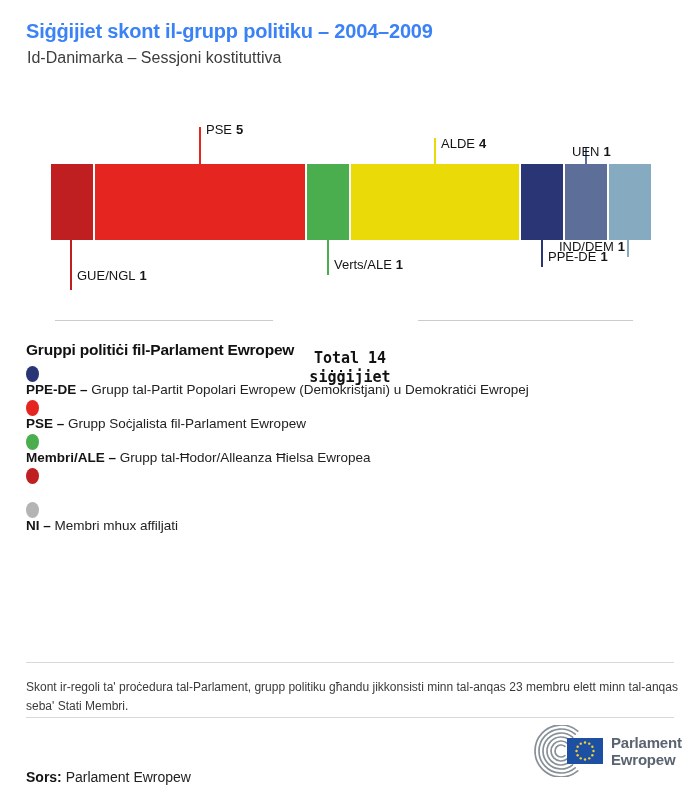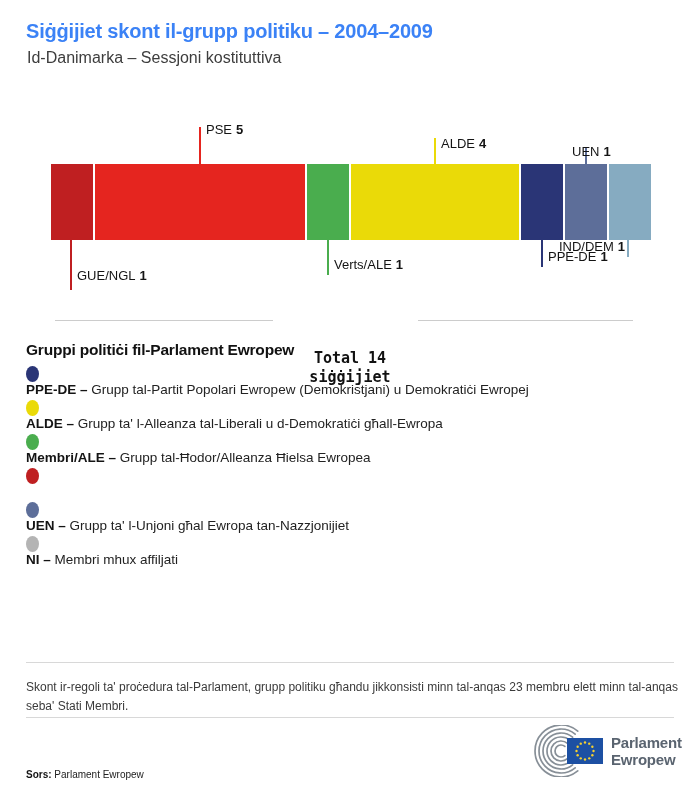--- a/index.html
+++ b/index.html
@@ -47,21 +47,21 @@
   .legend-heading{left:26px;top:341px;font-size:15.5px;font-weight:bold;color:#111;letter-spacing:-0.2px;}
   .legend{left:26px;top:366px;width:652px;}
   .lrow{height:34px;display:flex;align-items:flex-start;flex-direction:column;}
   .dot{width:13px;height:16px;border-radius:50%;margin-right:13px;flex:0 0 auto;}
   .ltext{font-size:13.5px;color:#222;white-space:nowrap;}
   .ltext b{color:#141414;}
 
   .rule{left:26px;width:648px;height:1px;background:#d8d8d8;}
   .r1{top:662px;} .r2{top:717px;}
   .footnote{left:26px;top:671px;width:652px;font-size:12px;line-height:19px;color:#3a3a3a;margin-top:7px;}
-  .source{left:26px;top:769px;font-size:10px;color:#222;}
+  .source{left:26px;top:769px;font-size:14px;color:#222;}
   .source b{color:#141414;}
 
   .logo{left:527px;top:725px;display:flex;align-items:center;gap:8px;}
   .logo-text{font-weight:bold;font-size:15px;line-height:17px;color:#5a6470;letter-spacing:-0.2px;}
 </style>
 </head>
 <body>
 
 <div class="abs title">Siġġijiet skont il-grupp politiku – 2004–2009</div>
 <div class="abs subtitle">Id-Danimarka – Sessjoni kostituttiva</div>
@@ -99,33 +99,29 @@
   <div>siġġijiet</div>
 </div>
 
 <div class="abs legend-heading">Gruppi politiċi fil-Parlament Ewropew</div>
 <div class="abs legend">
   <div class="lrow">
     <span class="dot" style="background: rgb(42, 53, 118);"></span>
     <span class="ltext"><b>PPE-DE –</b> <span>Grupp tal-Partit Popolari Ewropew (Demokristjani) u Demokratiċi Ewropej</span></span>
   </div>
   <div class="lrow">
-    <span class="dot" style="background: rgb(234, 218, 8);"></span>
-    <span class="ltext"><b>ALDE –</b> <span>Grupp ta' l-Alleanza tal-Liberali u d-Demokratiċi għall-Ewropa</span></span>
+    <span class="dot" style="background: rgb(229, 37, 31);"></span>
+    <span class="ltext"><b>PSE –</b> <span>Grupp Soċjalista fil-Parlament Ewropew</span></span>
   </div>
   <div class="lrow">
     <span class="dot" style="background: rgb(74, 173, 78);"></span>
     <span class="ltext"><b>Membri/ALE –</b> <span>Grupp tal-Ħodor/Alleanza Ħielsa Ewropea</span></span>
   </div>
   <div class="lrow">
     <span class="dot" style="background: rgb(191, 31, 33);"></span>
-  </div>
-  <div class="lrow">
-    <span class="dot" style="background: rgb(93, 110, 153);"></span>
-    <span class="ltext"><b>UEN –</b> <span>Grupp ta' l-Unjoni għal Ewropa tan-Nazzjonijiet</span></span>
   </div>
   <div class="lrow">
     <span class="dot" style="background: rgb(180, 180, 180);"></span>
     <span class="ltext"><b>NI –</b> <span>Membri mhux affiljati</span></span>
   </div>
 </div>
 
 <div class="abs rule r1"></div>
 <div class="abs footnote">Skont ir-regoli ta' proċedura tal-Parlament, grupp politiku għandu jikkonsisti minn tal-anqas 23 membru elett minn tal-anqas seba' Stati Membri.</div>
 <div class="abs rule r2"></div>

